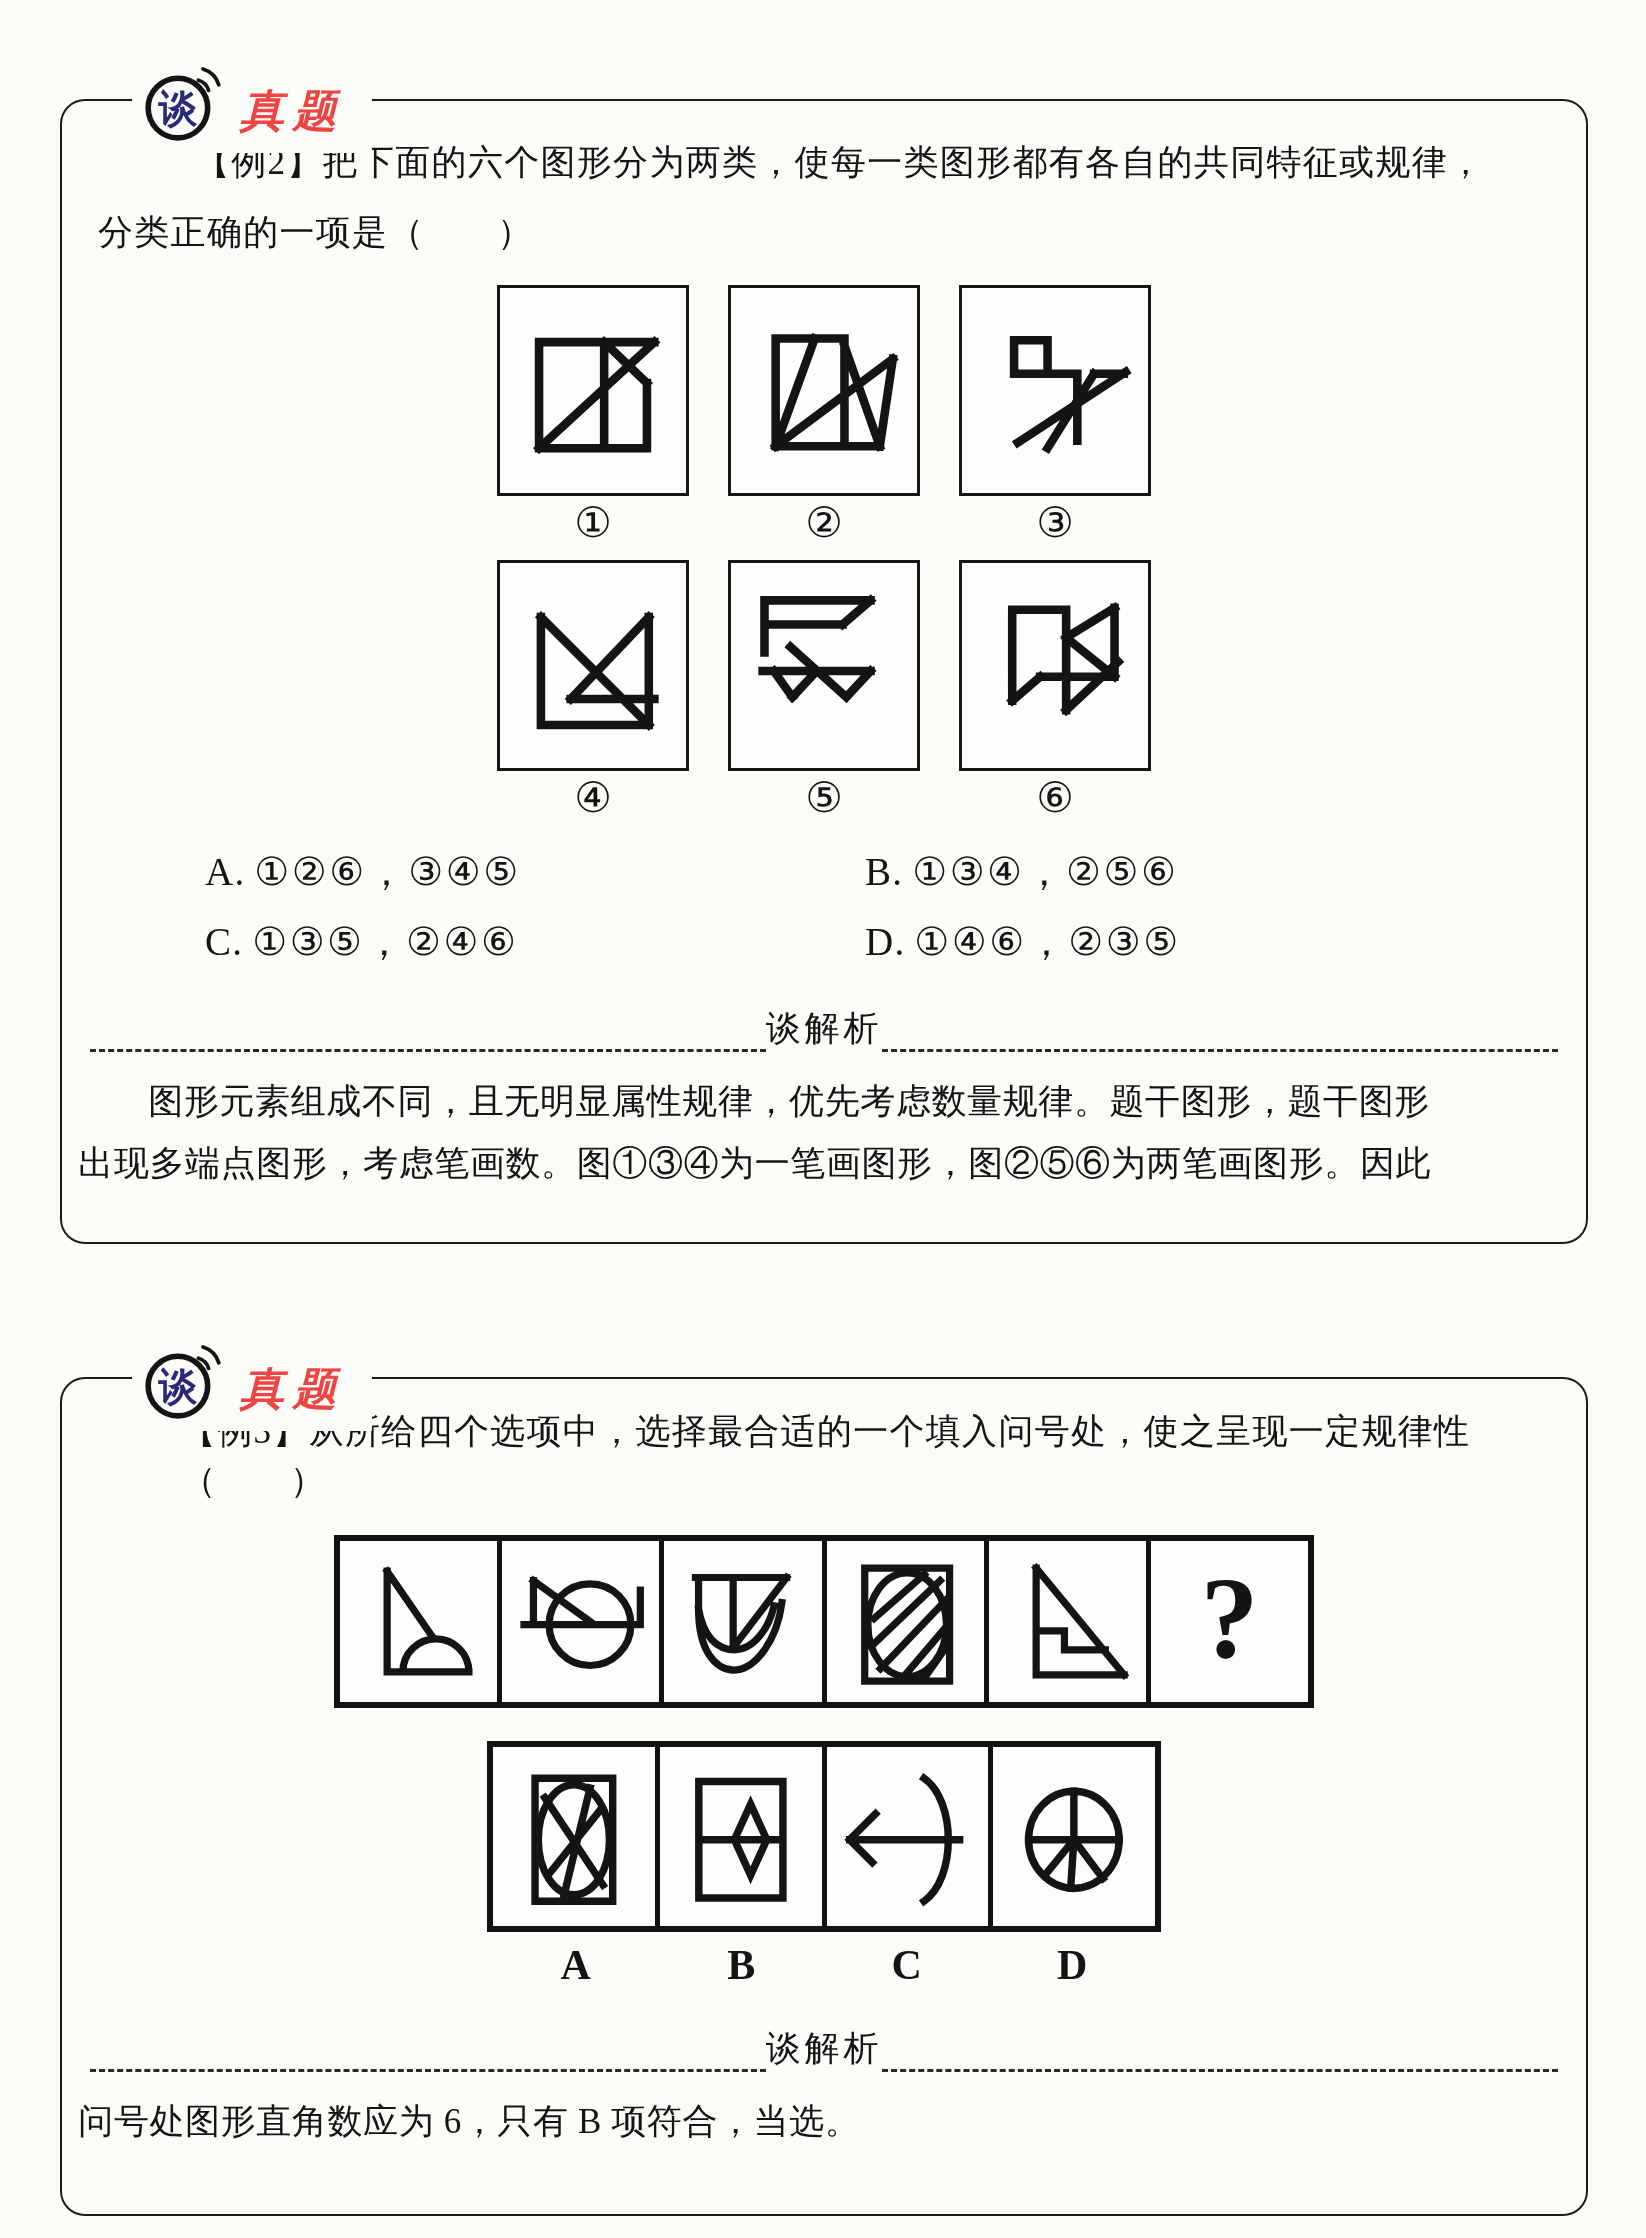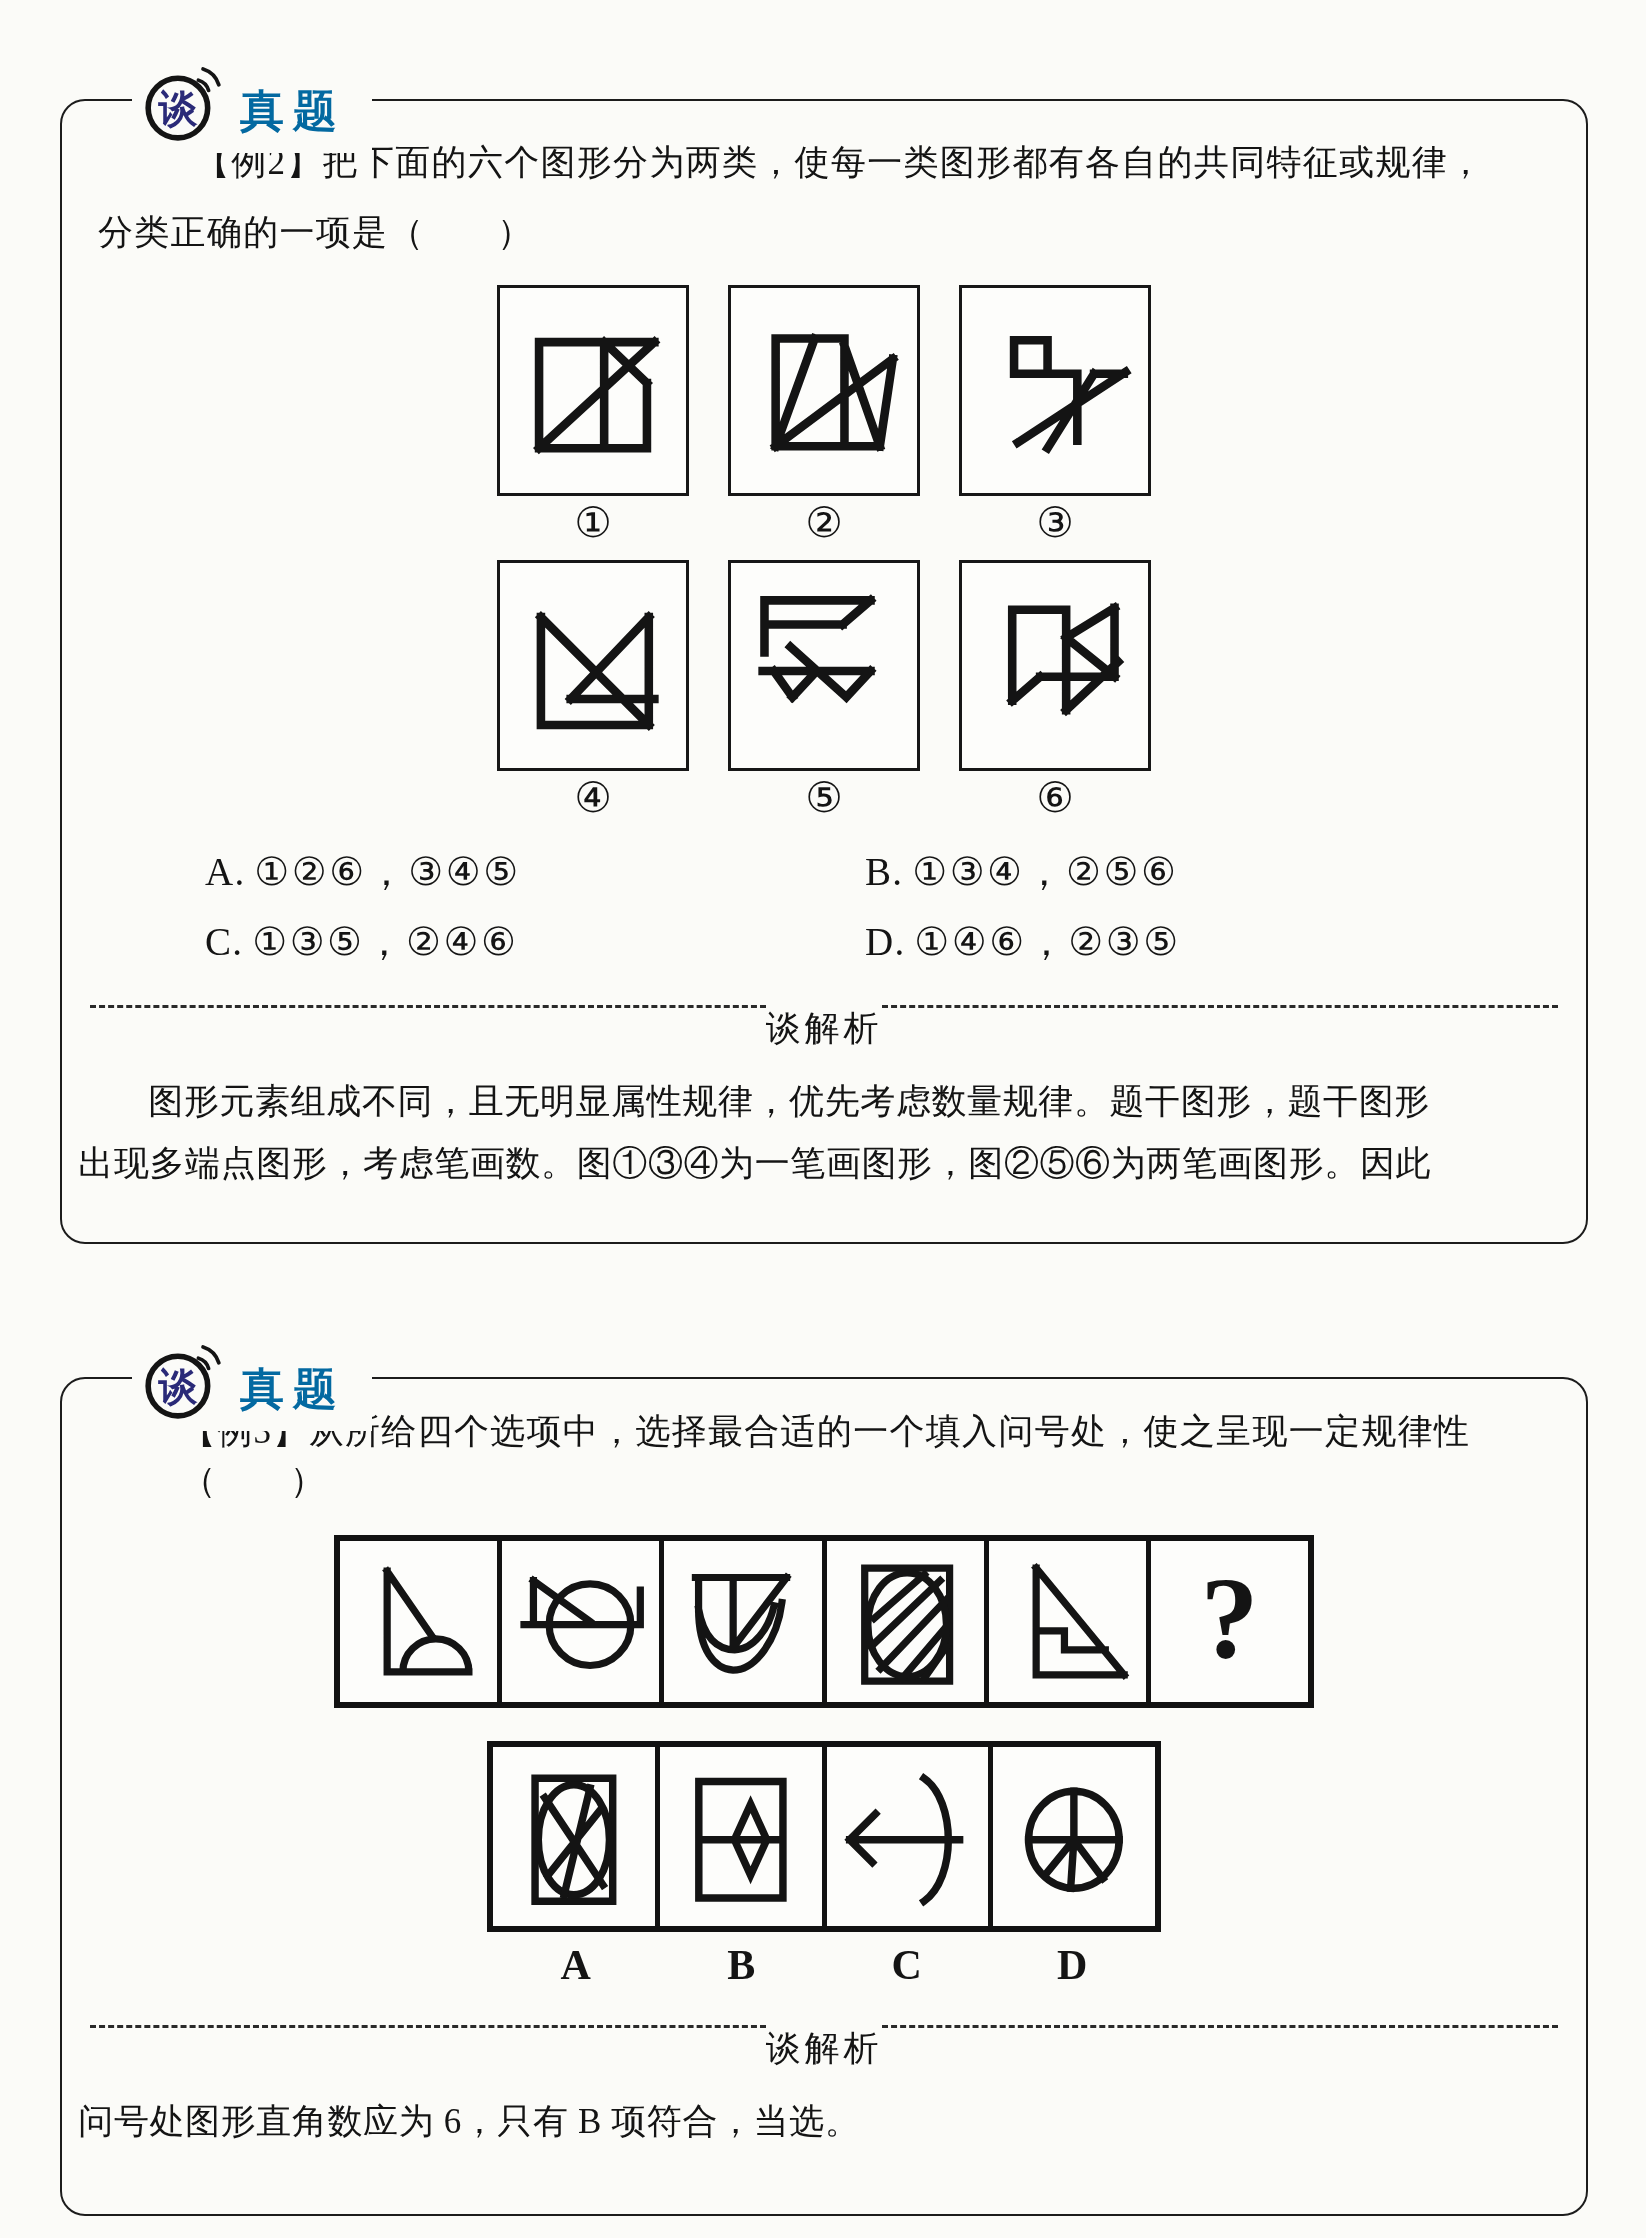--- a/index.html
+++ b/index.html
@@ -21,21 +21,21 @@
 
   .badge{
     position:absolute;top:-49px;left:70px;
     display:flex;align-items:flex-end;gap:10px;
     background:#fbfbf8;padding:3.8px 26.4px 3.8px 5px;
   }
   .badge svg{display:block;}
   .badge-label{
     font-family:"Liberation Sans","DejaVu Sans",sans-serif;
     font-weight:bold;font-size:44px;letter-spacing:8.8px;
-    color:#0369a1;line-height:1;padding-bottom:16.3px;
+    color:#ef4444;line-height:1;padding-bottom:16.3px;font-style:italic;
   }
 
   .qline{font-size:35px;line-height:1.5;letter-spacing:1.3px;}
   .q1-l1{margin:36px 25px 14px 133px;}
   .q1-l2{margin:17.6px 25px 0 36px;}
   .q3-l1{margin:28px 19px 0 119px;line-height:1.4;}
 
   .figgrid{
     width:679px;margin:25px auto 0 auto;
     display:grid;grid-template-columns:repeat(3,195px);
@@ -51,21 +51,21 @@
 
   .optgrid{
     display:grid;grid-template-columns:660px 1fr;
     margin:26.4px 0 0 143px;row-gap:17.6px;
     font-size:39px;line-height:1.35;
   }
   .opt{display:flex;gap:8.8px;align-items:baseline;}
   .opt-label{letter-spacing:1.3px;}
   .opt-text{letter-spacing:2.5px;}
 
-  .divider{display:flex;align-items:flex-start;margin:36px 28px 0 28px;}
+  .divider{display:flex;align-items:flex-end;margin:36px 28px 0 28px;}
   .divider .dash{flex:1;height:0;border-top:3.8px dashed #2a2a2a;}
   .divider .ana-title{font-size:35px;letter-spacing:3.8px;white-space:nowrap;}
 
   .ana{margin:19px 16.3px 0 16.3px;font-size:35px;line-height:1.78;letter-spacing:0.6px;}
   .ana .indent{text-indent:70px;}
 
   .strip{
     display:flex;width:968px;height:161px;
     border:6.3px solid #121212;background:#fdfdfb;
     margin:30px auto 0 auto;

